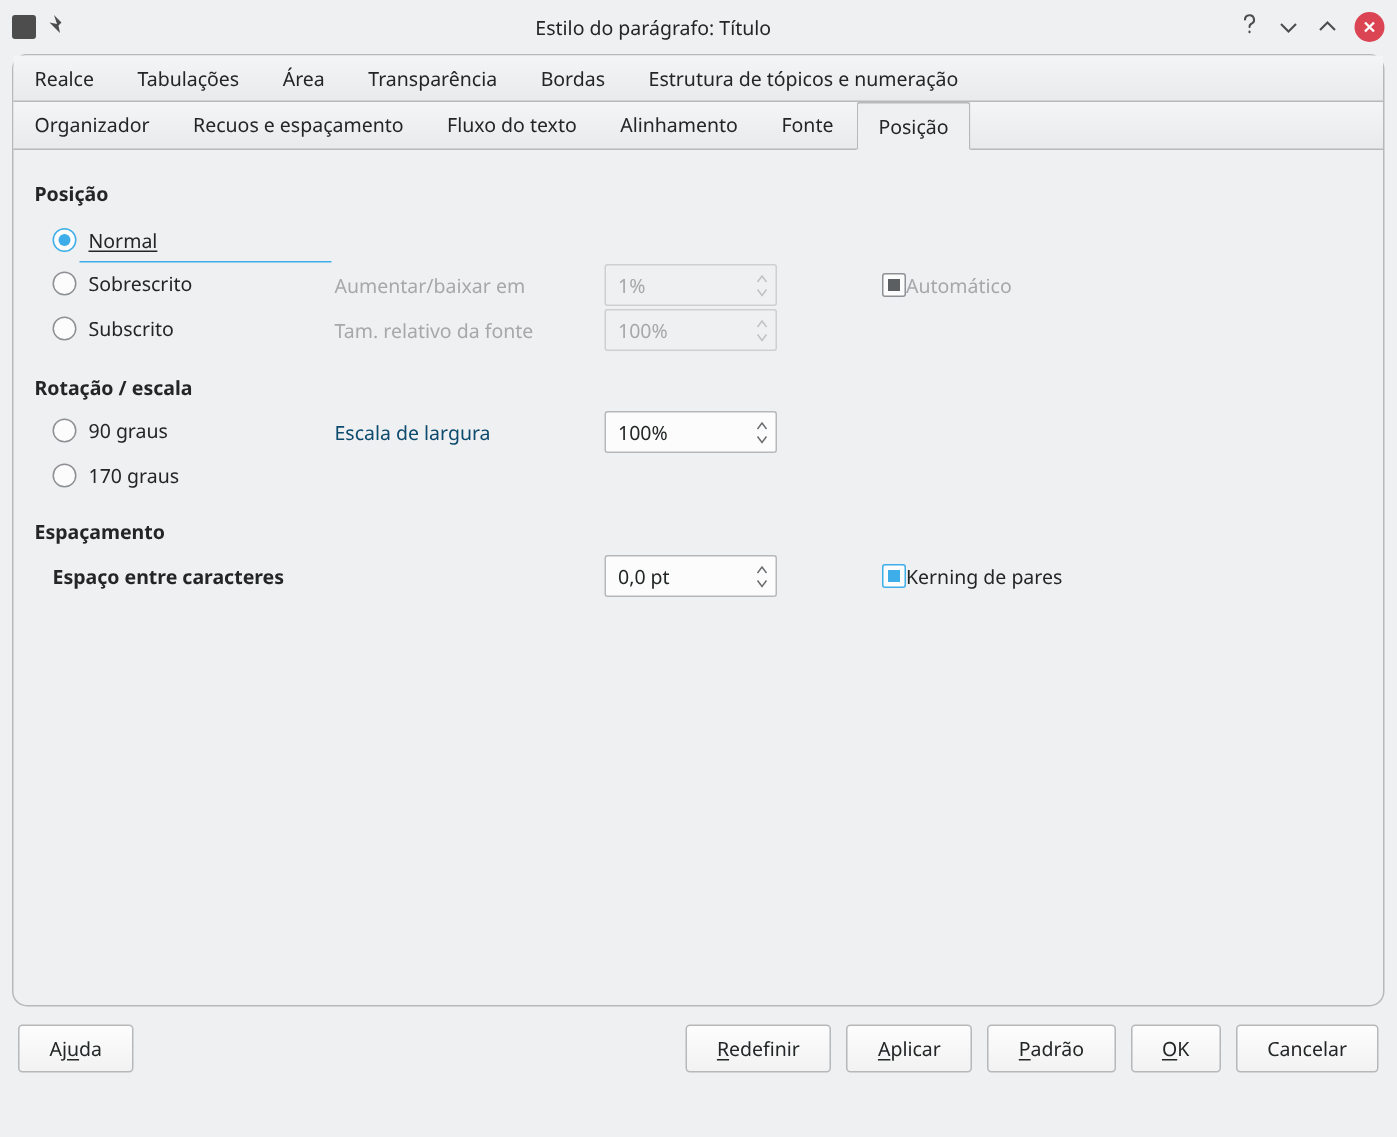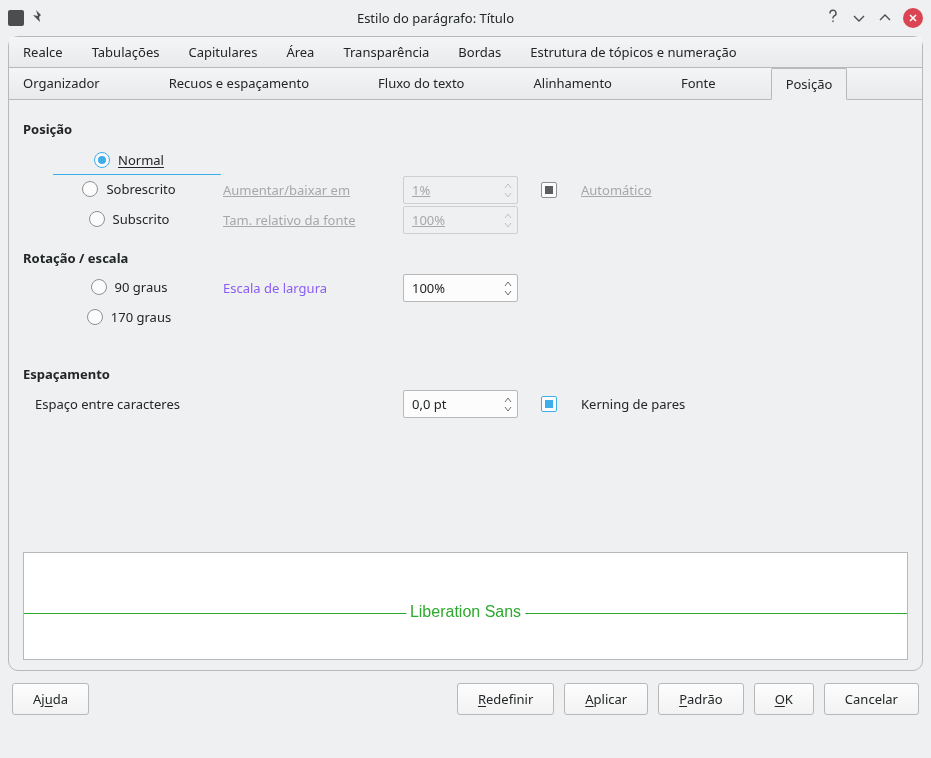--- a/index.html
+++ b/index.html
@@ -36,21 +36,21 @@
 .tabs-wrap {
   border: 1px solid #b6b8ba;
   border-radius: 10px;
   background: #eff0f1;
 }
 .tab-row {
   display: flex;
   border-bottom: 1px solid #b6b8ba;
   background: linear-gradient(#f4f5f6,#e9eaeb);
 }
-.tab-row.last { border-bottom: 1px solid #b6b8ba; gap: 40px; }
+.tab-row.last { border-bottom: 1px solid #b6b8ba; }
 .tab {
   padding: 6px 14px;
   font-size: 13px;
   color: #232627;
   border-right: 1px solid rgba(0,0,0,0);
   cursor: pointer;
   white-space: nowrap;
 }
 .tab.active {
   background: #eff0f1;
@@ -60,23 +60,23 @@
   border-radius: 2px 2px 0 0;
 }
 .tab-content {
   padding: 14px 14px 10px 14px;
   min-height: 570px;
   display: flex;
   flex-direction: column;
 }
 .section-title { font-weight: bold; font-size: 13px; margin: 6px 0 6px 0; }
 .row { display: flex; align-items: center; min-height: 30px; }
-.radio-col { width: 200px; padding-left: 12px; text-align: center; }
-.label-col { width: 180px; color: #8b5cf6; }
-.label-col.disabled, .disabled { color: #a6a8aa; text-decoration: underline; }
+.radio-col { width: 200px; padding-left: 12px; }
+.label-col { width: 180px; color: #0c4a6e; }
+.label-col.disabled, .disabled { color: #a6a8aa; }
 .input-col { width: 120px; }
 .extra-col { padding-left: 18px; display:flex; align-items:center; gap:8px; }
 
 .radio {
   display: inline-flex; align-items: center; gap: 8px; cursor: pointer;
 }
 .radio .dot {
   width: 16px; height: 16px; border-radius: 50%;
   border: 1px solid #8e9094; background: #fcfcfc;
   display:flex; align-items:center; justify-content:center;
@@ -89,21 +89,21 @@
   content:""; width:8px; height:8px; border-radius:50%;
   background:#3daee9;
 }
 .radio .rt { font-size: 13px; }
 .radio.selected .rt { }
 .radio .under { text-decoration: underline; text-underline-offset: 2px; }
 
 .hrblue { height:1px; background:#3daee9; margin-left: 30px; width: 168px; }
 
 .checkbox {
-  display:inline-flex; align-items:center; gap:24px;
+  display:inline-flex; align-items:center; gap:0;margin-left:47px;
 }
 .checkbox .box {
   width:16px; height:16px; border:1px solid #3daee9; background:#fcfcfc;
   display:flex; align-items:center; justify-content:center; border-radius:2px;
 }
 .checkbox.mixed .box { border-color:#8e9094; }
 .checkbox.mixed .box::after {
   content:""; width:8px; height:8px; background:#5c5f61;
 }
 .checkbox.checked .box::after {
@@ -185,21 +185,20 @@
         </svg>
     </span>
   </div>
 </div>
 
 <div class="dialog">
   <div class="tabs-wrap tabs-outer">
     <div class="tab-row">
       <div class="tab">Realce</div>
       <div class="tab">Tabulações</div>
-      <div class="tab">Capitulares</div>
       <div class="tab">Área</div>
       <div class="tab">Transparência</div>
       <div class="tab">Bordas</div>
       <div class="tab">Estrutura de tópicos e numeração</div>
     </div>
     <div class="tab-row last">
       <div class="tab">Organizador</div>
       <div class="tab">Recuos e espaçamento</div>
       <div class="tab">Fluxo do texto</div>
       <div class="tab">Alinhamento</div>
@@ -301,24 +300,24 @@
 
       <div class="row">
         <div class="radio-col">
           <label class="radio">
             <span class="dot"></span>
             <span class="rt">170 graus</span>
           </label>
         </div>
       </div>
 
-      <div class="section-title" style="margin-top:32px;">Espaçamento</div>
-
-      <div class="row">
-        <div style="width:380px; padding-left:12px;">Espaço entre caracteres</div>
+      <div class="section-title" style="margin-top:12px;">Espaçamento</div>
+
+      <div class="row">
+        <div style="width:380px; padding-left:12px;font-weight:bold;">Espaço entre caracteres</div>
         <div class="input-col">
           <div class="spinbox">
             <span class="val">0,0 pt</span>
             <span class="arrows">
               <svg width="10" height="8">
                   <path d="M2 6 L5 2 L8 6" stroke="#6b6e71" fill="none"></path>
                 </svg>
               <svg width="10" height="8">
                   <path d="M2 2 L5 6 L8 2" stroke="#6b6e71" fill="none"></path>
                 </svg>
@@ -326,24 +325,20 @@
           </div>
         </div>
         <div class="extra-col">
           <span class="checkbox checked">
             <span class="box"></span>
             <span class="ct">Kerning de pares</span>
           </span>
         </div>
       </div>
 
-      <div class="preview">
-        <div class="base"></div>
-        <div class="txt">Liberation Sans</div>
-      </div>
 
     </div>
   </div>
 
   <div class="button-row">
     <button class="btn"><span>Aj<span class="u">u</span>da</span></button>
     <div class="spacer"></div>
     <button class="btn"><span class="u">R</span>edefinir</button>
     <button class="btn"><span class="u">A</span>plicar</button>
     <button class="btn"><span class="u">P</span>adrão</button>

